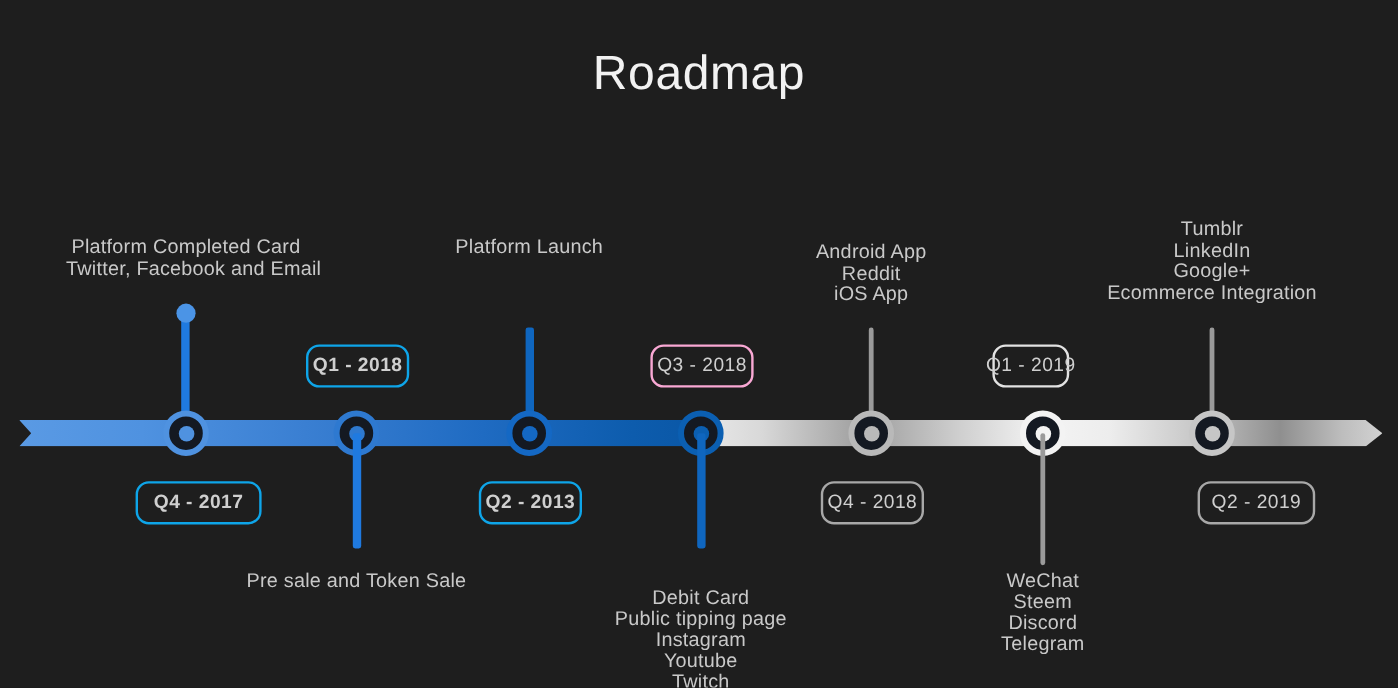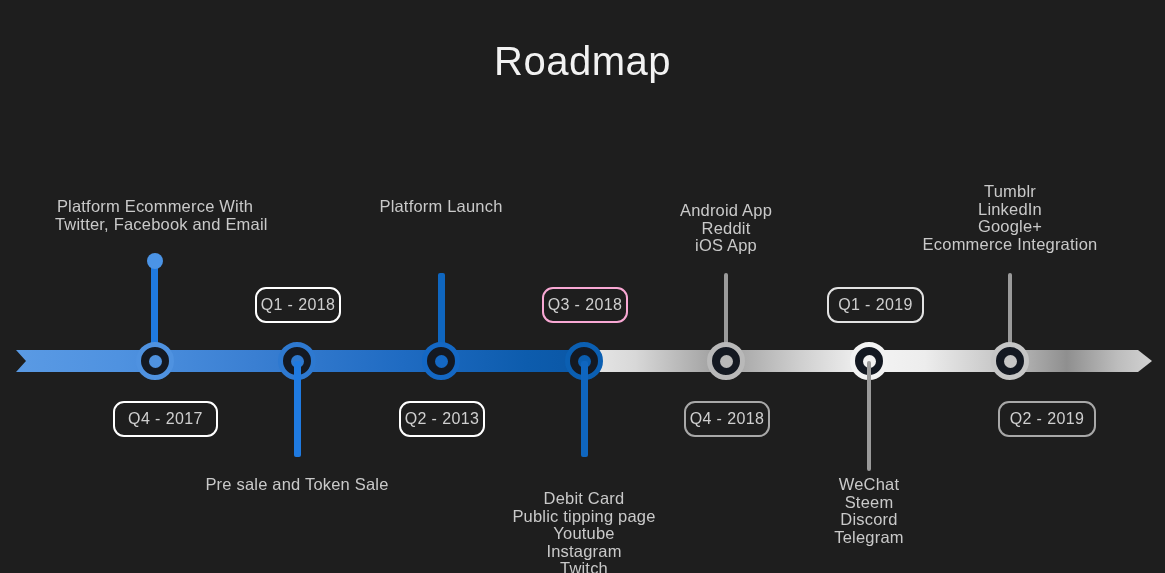--- a/index.html
+++ b/index.html
@@ -71,21 +71,21 @@
   .marker.m-g3 .inner{background:#c6c6c6;}
 
   
   .pill{
     position:absolute;height:36px;box-sizing:border-box;
     display:flex;align-items:center;justify-content:center;
     border-radius:11px;background:transparent;
     color:#cfcfcf;font-size:16px;font-weight:400;letter-spacing:.4px;
     white-space:nowrap;padding:0 13px;
   }
-  .pill.p-blue{border:2px solid #ffffff;}
+  .pill.p-blue{border:2px solid #0ea5e9;font-weight:bold;}
   .pill.p-blue-d{border:2px solid #f9a8d4;}
   .pill.p-grey{border:2px solid #a8a8a8;}
   .pill.p-white{border:2px solid #e2e2e2;}
 
   
   .note{
     position:absolute;color:#c9c9c9;
     font-size:16.5px;font-weight:300;line-height:17.5px;
     text-align:center;white-space:nowrap;letter-spacing:.2px;
   }
@@ -98,21 +98,21 @@
 
 <div id="timeline">
 
   <div class="bar bar-left"></div>
   <div class="bar bar-right"></div>
 
   <div class="stem blue up" style="left:151px;height:100px;width:7px;">
     <div class="stem-cap" style="left:-4.5px;top:-8px;"></div>
   </div>
   <div class="note" style="left:55px;top:198px;width:200px;">
-    <span>Platform Ecommerce With</span>
+    <span>Platform Completed Card</span>
     <span>Twitter, Facebook and Email</span>
   </div>
   <div class="marker m-b1" style="left:136px;top:342px;">
     <div class="inner"></div>
   </div>
   <div class="pill p-blue" style="left:113px;top:401px;width:105px;">Q4 - 2017</div>
 
   <div class="pill p-blue" style="left:255px;top:287px;width:86px;">Q1 - 2018</div>
   <div class="marker m-b2" style="left:278px;top:342px;">
     <div class="inner"></div>
@@ -132,37 +132,37 @@
   <div class="pill p-blue" style="left:399px;top:401px;width:86px;">Q2 - 2013</div>
 
   <div class="pill p-blue-d" style="left:542px;top:287px;width:86px;">Q3 - 2018</div>
   <div class="marker m-b4" style="left:565px;top:342px;">
     <div class="inner"></div>
   </div>
   <div class="stem blue-d down" style="left:581px;height:96px;width:7px;"></div>
   <div class="note" style="left:484px;top:458px;width:200px;margin-top:32px;">
     <span>Debit Card</span>
     <span>Public tipping page</span>
+    <span>Instagram</span>
     <span>Youtube</span>
-    <span>Instagram</span>
     <span>Twitch</span>
   </div>
 
   <div class="stem grey up" style="left:724px;height:88px;width:4px;"></div>
   <div class="note" style="left:626px;top:202px;width:200px;">
     <span>Android App</span>
     <span>Reddit</span>
     <span>iOS App</span>
   </div>
   <div class="marker m-g1" style="left:707px;top:342px;">
     <div class="inner"></div>
   </div>
   <div class="pill p-grey" style="left:684px;top:401px;width:86px;">Q4 - 2018</div>
 
-  <div class="pill p-white" style="left:827px;top:287px;width:97px;">Q1 - 2019</div>
+  <div class="pill p-white" style="left:827px;top:287px;width:64px;">Q1 - 2019</div>
   <div class="marker m-g2" style="left:850px;top:342px;">
     <div class="inner"></div>
   </div>
   <div class="stem grey down" style="left:867px;height:110px;width:4px;"></div>
   <div class="note" style="left:769px;top:476px;width:200px;">
     <span>WeChat</span>
     <span>Steem</span>
     <span>Discord</span>
     <span>Telegram</span>
   </div>

